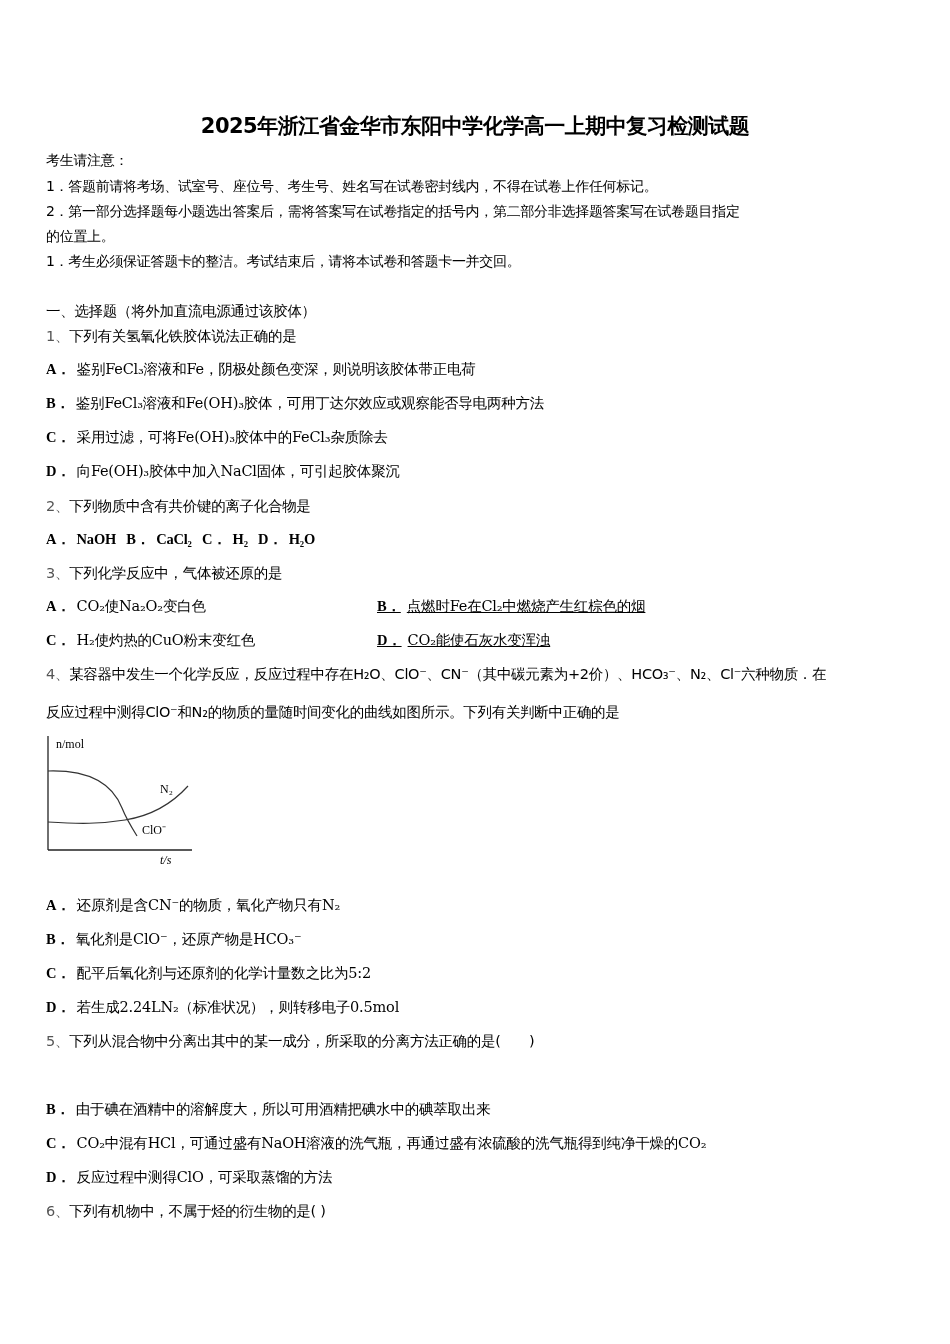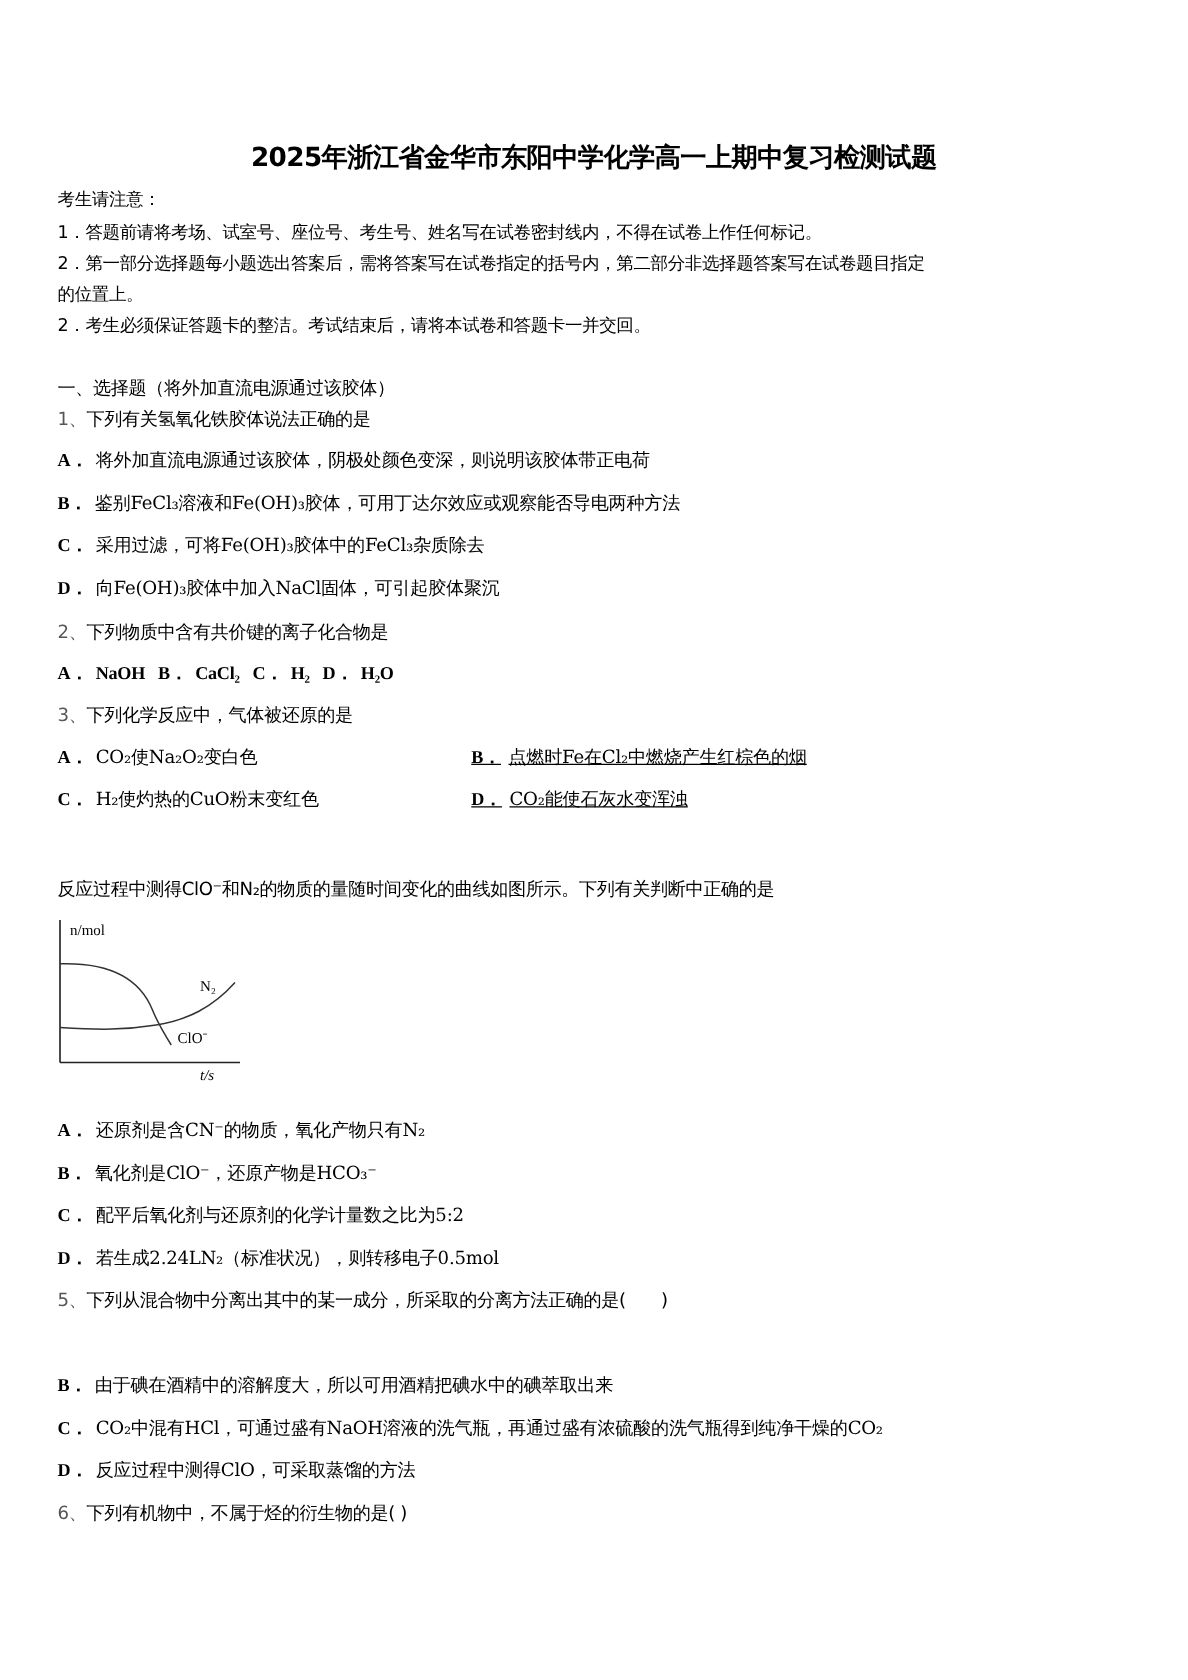--- a/index.html
+++ b/index.html
@@ -30,28 +30,28 @@
 <body>
 
 <div class="page">
 
   <div class="title">2025年浙江省金华市东阳中学化学高一上期中复习检测试题</div>
 
   <div class="line notice" style="top:150px">考生请注意：</div>
   <div class="line notice" style="top:176px">1．答题前请将考场、试室号、座位号、考生号、姓名写在试卷密封线内，不得在试卷上作任何标记。</div>
   <div class="line notice" style="top:201px">2．第一部分选择题每小题选出答案后，需将答案写在试卷指定的括号内，第二部分非选择题答案写在试卷题目指定</div>
   <div class="line notice" style="top:226px">的位置上。</div>
-  <div class="line notice" style="top:251px">2．考生必须保证答题卡的整洁。考试结束后，请将本试卷和答题卡一并交回。</div>
+  <div class="line notice" style="top:251px">1．考生必须保证答题卡的整洁。考试结束后，请将本试卷和答题卡一并交回。</div>
 
   <div class="line q" style="top:301px">一、选择题（将外加直流电源通过该胶体）</div>
 
   <div class="line q" style="top:326px">
     <span class="qnum">1、</span><span>下列有关氢氧化铁胶体说法正确的是</span>
   </div>
-  <div class="line opt" style="top:359px"><span class="lbl chem">A．</span><span>将外加直流电源通过该胶体，阴极处颜色变深，则说明该胶体带正电荷</span></div>
+  <div class="line opt" style="top:359px"><span class="lbl chem">A．</span><span>鉴别FeCl₃溶液和Fe，阴极处颜色变深，则说明该胶体带正电荷</span></div>
   <div class="line opt" style="top:393px"><span class="lbl chem">B．</span><span>鉴别FeCl₃溶液和Fe(OH)₃胶体，可用丁达尔效应或观察能否导电两种方法</span></div>
   <div class="line opt" style="top:427px"><span class="lbl chem">C．</span><span>采用过滤，可将Fe(OH)₃胶体中的FeCl₃杂质除去</span></div>
   <div class="line opt" style="top:461px"><span class="lbl chem">D．</span><span>向Fe(OH)₃胶体中加入NaCl固体，可引起胶体聚沉</span></div>
 
   <div class="line q" style="top:496px">
     <span class="qnum">2、</span><span>下列物质中含有共价键的离子化合物是</span>
   </div>
   <div class="line opt chem" style="top:529px">
     <span><span class="lbl">A．</span><span>NaOH</span></span>&nbsp;&nbsp;
     <span><span class="lbl">B．</span><span>CaCl₂</span></span>&nbsp;&nbsp;
@@ -60,20 +60,23 @@
   </div>
 
   <div class="line q" style="top:563px">
     <span class="qnum">3、</span><span>下列化学反应中，气体被还原的是</span>
   </div>
   <div class="line opt" style="top:596px"><span class="lbl chem">A．</span><span>CO₂使Na₂O₂变白色</span></div>
   <div class="line opt col2" style="top:596px"><span class="lbl chem">B．</span><span>点燃时Fe在Cl₂中燃烧产生红棕色的烟</span></div>
   <div class="line opt" style="top:630px"><span class="lbl chem">C．</span><span>H₂使灼热的CuO粉末变红色</span></div>
   <div class="line opt col2" style="top:630px"><span class="lbl chem">D．</span><span>CO₂能使石灰水变浑浊</span></div>
 
+  <div class="line q" style="top:664px">
+    <span class="qnum">4、</span><span>某容器中发生一个化学反应，反应过程中存在H₂O、ClO⁻、CN⁻（其中碳元素为+2价）、HCO₃⁻、N₂、Cl⁻六种物质．在</span>
+  </div>
   <div class="line q" style="top:702px">反应过程中测得ClO⁻和N₂的物质的量随时间变化的曲线如图所示。下列有关判断中正确的是</div>
 
   <svg class="graph" viewBox="0 0 170 145">
     <line x1="8" y1="8" x2="8" y2="122" stroke="#222" stroke-width="1.3"></line>
     <line x1="8" y1="122" x2="152" y2="122" stroke="#222" stroke-width="1.3"></line>
     <path d="M8 43 C40 42, 70 50, 82 80 C86 90, 92 100, 97 108" fill="none" stroke="#333" stroke-width="1.2"></path>
     <path d="M8 94 C40 96, 60 96, 85 92 C110 88, 130 78, 148 58" fill="none" stroke="#333" stroke-width="1.2"></path>
     <text x="16" y="20" font-size="12" font-family="Liberation Serif, serif">n/mol</text>
     <text x="120" y="136" font-size="12" font-family="Liberation Serif, serif" font-style="italic">t/s</text>
     <text x="120" y="65" font-size="12" font-family="Liberation Serif, serif">N₂</text>

